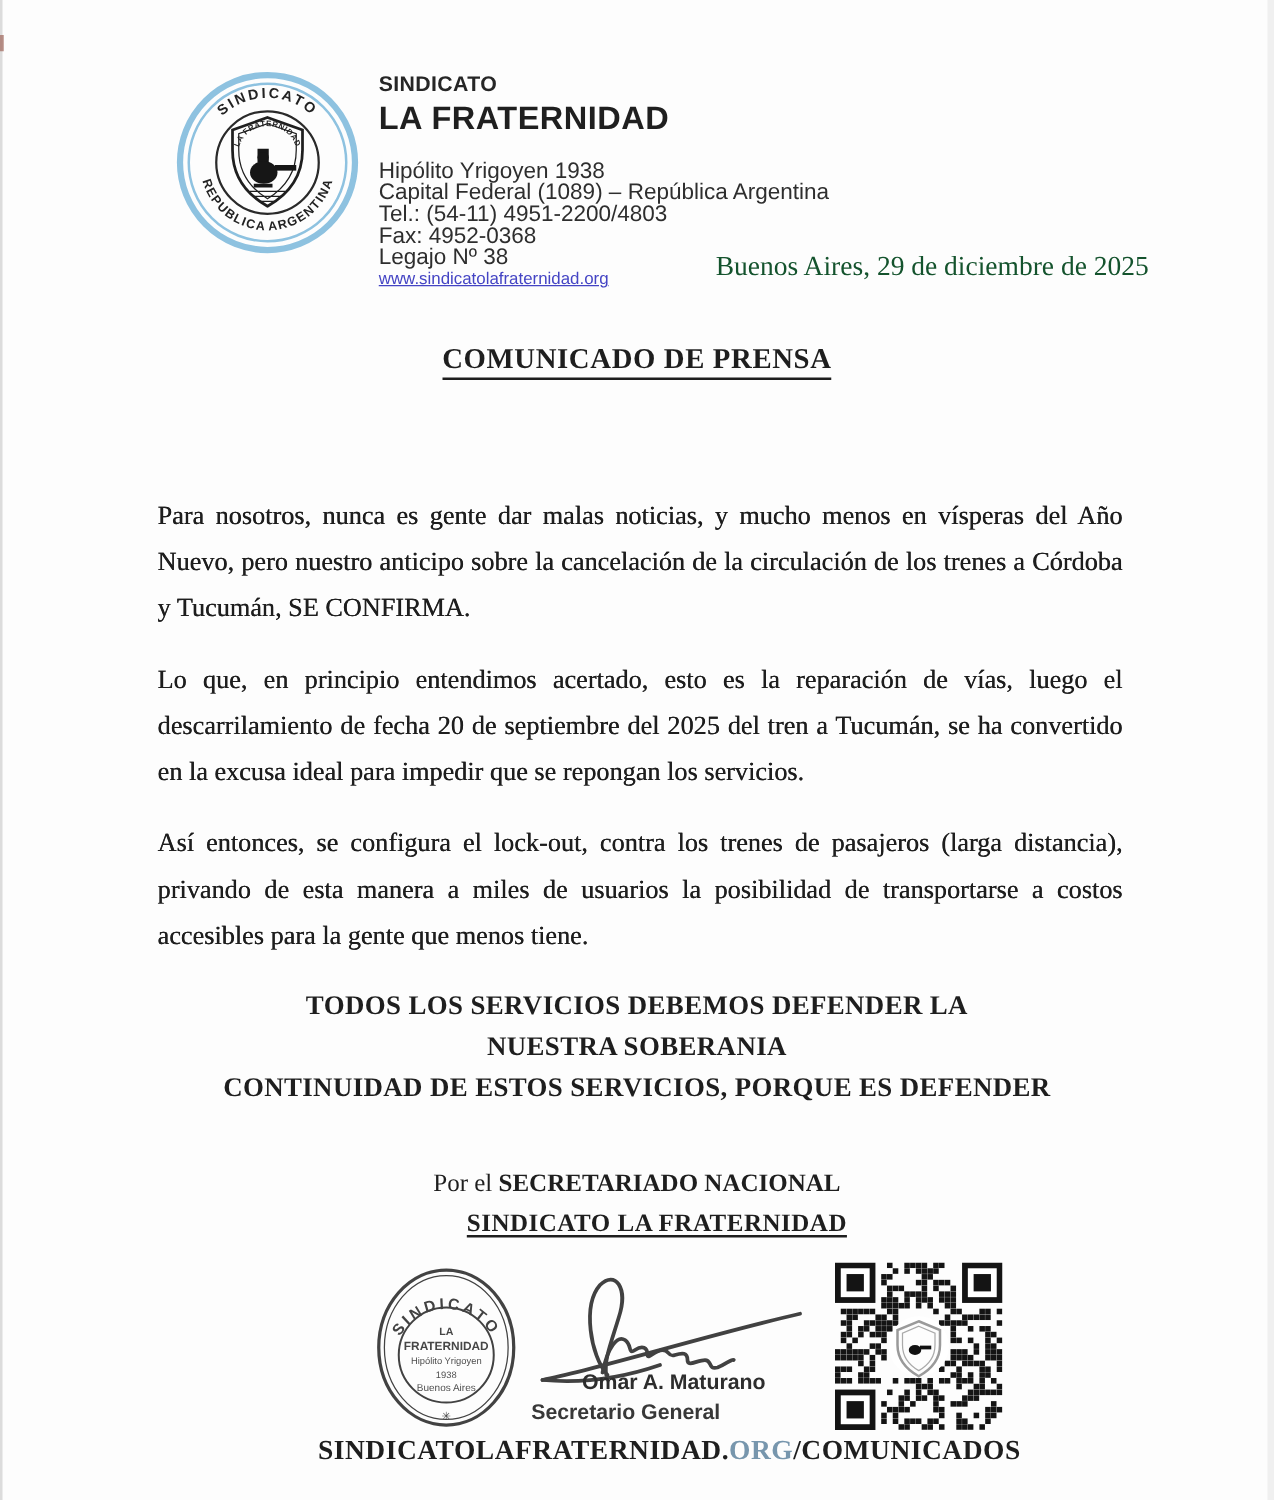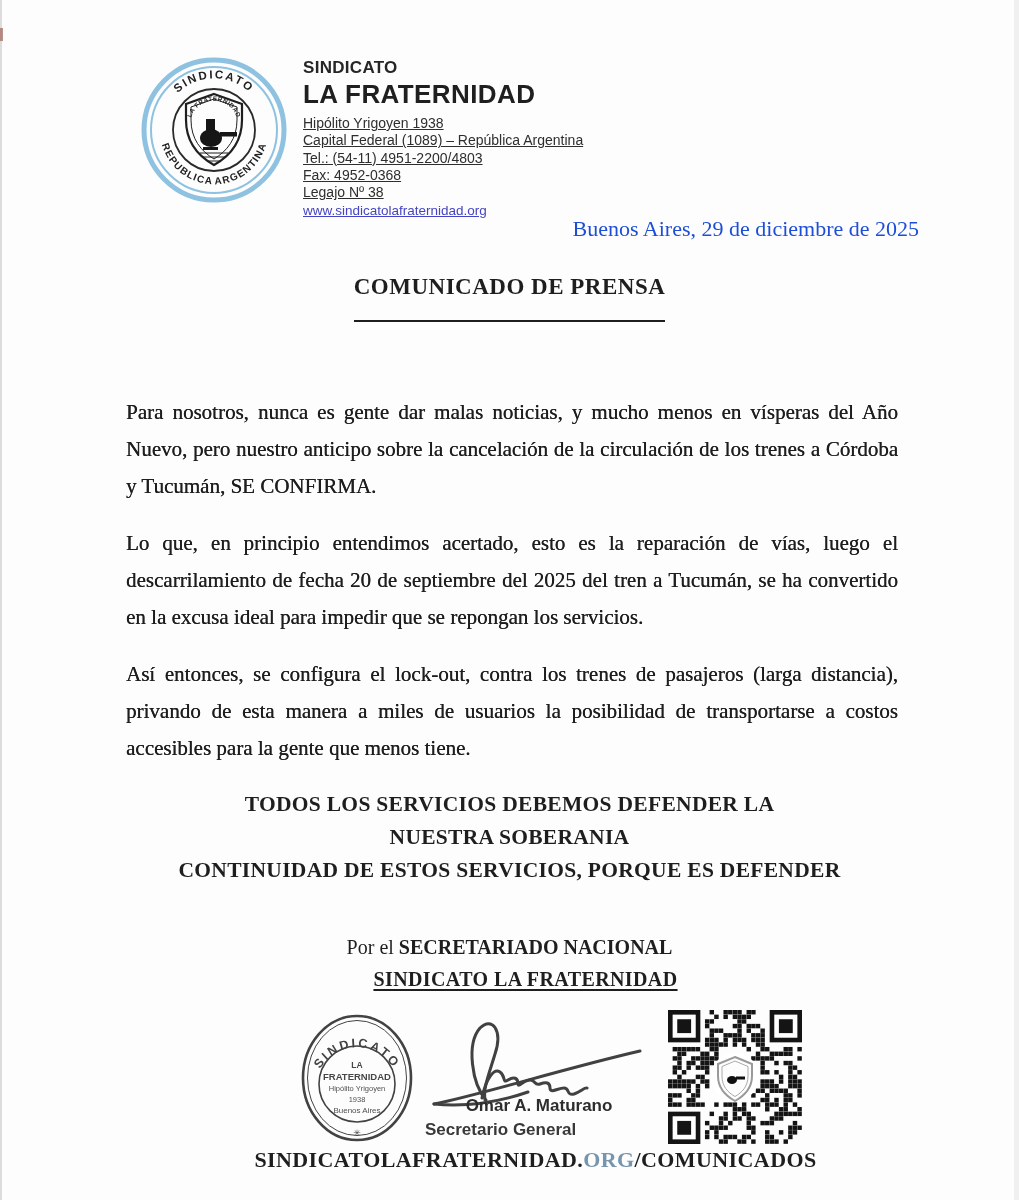--- a/index.html
+++ b/index.html
@@ -10,28 +10,28 @@
   }
   .edge-left  { position:absolute; left:0; top:0; width:2px; height:100%; background:#dcdcdc; }
   .edge-right { position:absolute; right:0; top:0; width:5px; height:100%; background:#f0f0f0; }
   .corner-speck { position:absolute; left:0; top:28px; width:3px; height:13px; background:#a8766b; opacity:.8; }
 
   
   .logo-svg { position:absolute; left:140px; top:56px; }
   .lh-text { position:absolute; left:303px; top:58px; font-family:"Liberation Sans", sans-serif; }
   .org-small { font-size:17px; font-weight:bold; color:#262626; letter-spacing:.3px; }
   .org-large { font-size:26px; font-weight:bold; color:#1f1f1f; letter-spacing:.4px; margin-top:1px; }
-  .address   { margin-top:5px; font-size:14px; line-height:17.3px; color:#2e2e2e;text-decoration:underline; }
+  .address   { margin-top:18px; font-size:18px; line-height:17.3px; color:#2e2e2e; }
   .website a { color:#4444c4; font-size:13.5px; text-decoration:underline; }
 
-  .dateline { position:absolute; top:216px; right:100px; font-size:22px; color:#1d4ed8; }
+  .dateline { position:absolute; top:200px; right:100px; font-size:22px; color:#14532d; }
 
   .headline { position:absolute; top:274px; left:0; width:100%; text-align:center;
               font-size:23px; font-weight:bold; letter-spacing:.5px; }
-  .headline span { display:inline-block; border-bottom:2px solid #1e1e1e; padding-bottom:20px; }
+  .headline span { display:inline-block; border-bottom:2px solid #1e1e1e; padding-bottom:2px; }
 
   .doc-title { position:absolute; top:328px; left:0; width:100%; text-align:center;
                font-size:31px; font-weight:bold; letter-spacing:.8px; }
 
   .bodytext { position:absolute; left:126px; top:394px; width:772px;
               font-size:21px; line-height:37px; text-align:justify;
               text-shadow:.25px 0 0 currentColor; }
   .bodytext p { margin:0 0 20px 0; }
 
   .emphasis { position:absolute; top:788px; left:0; width:100%; text-align:center;

